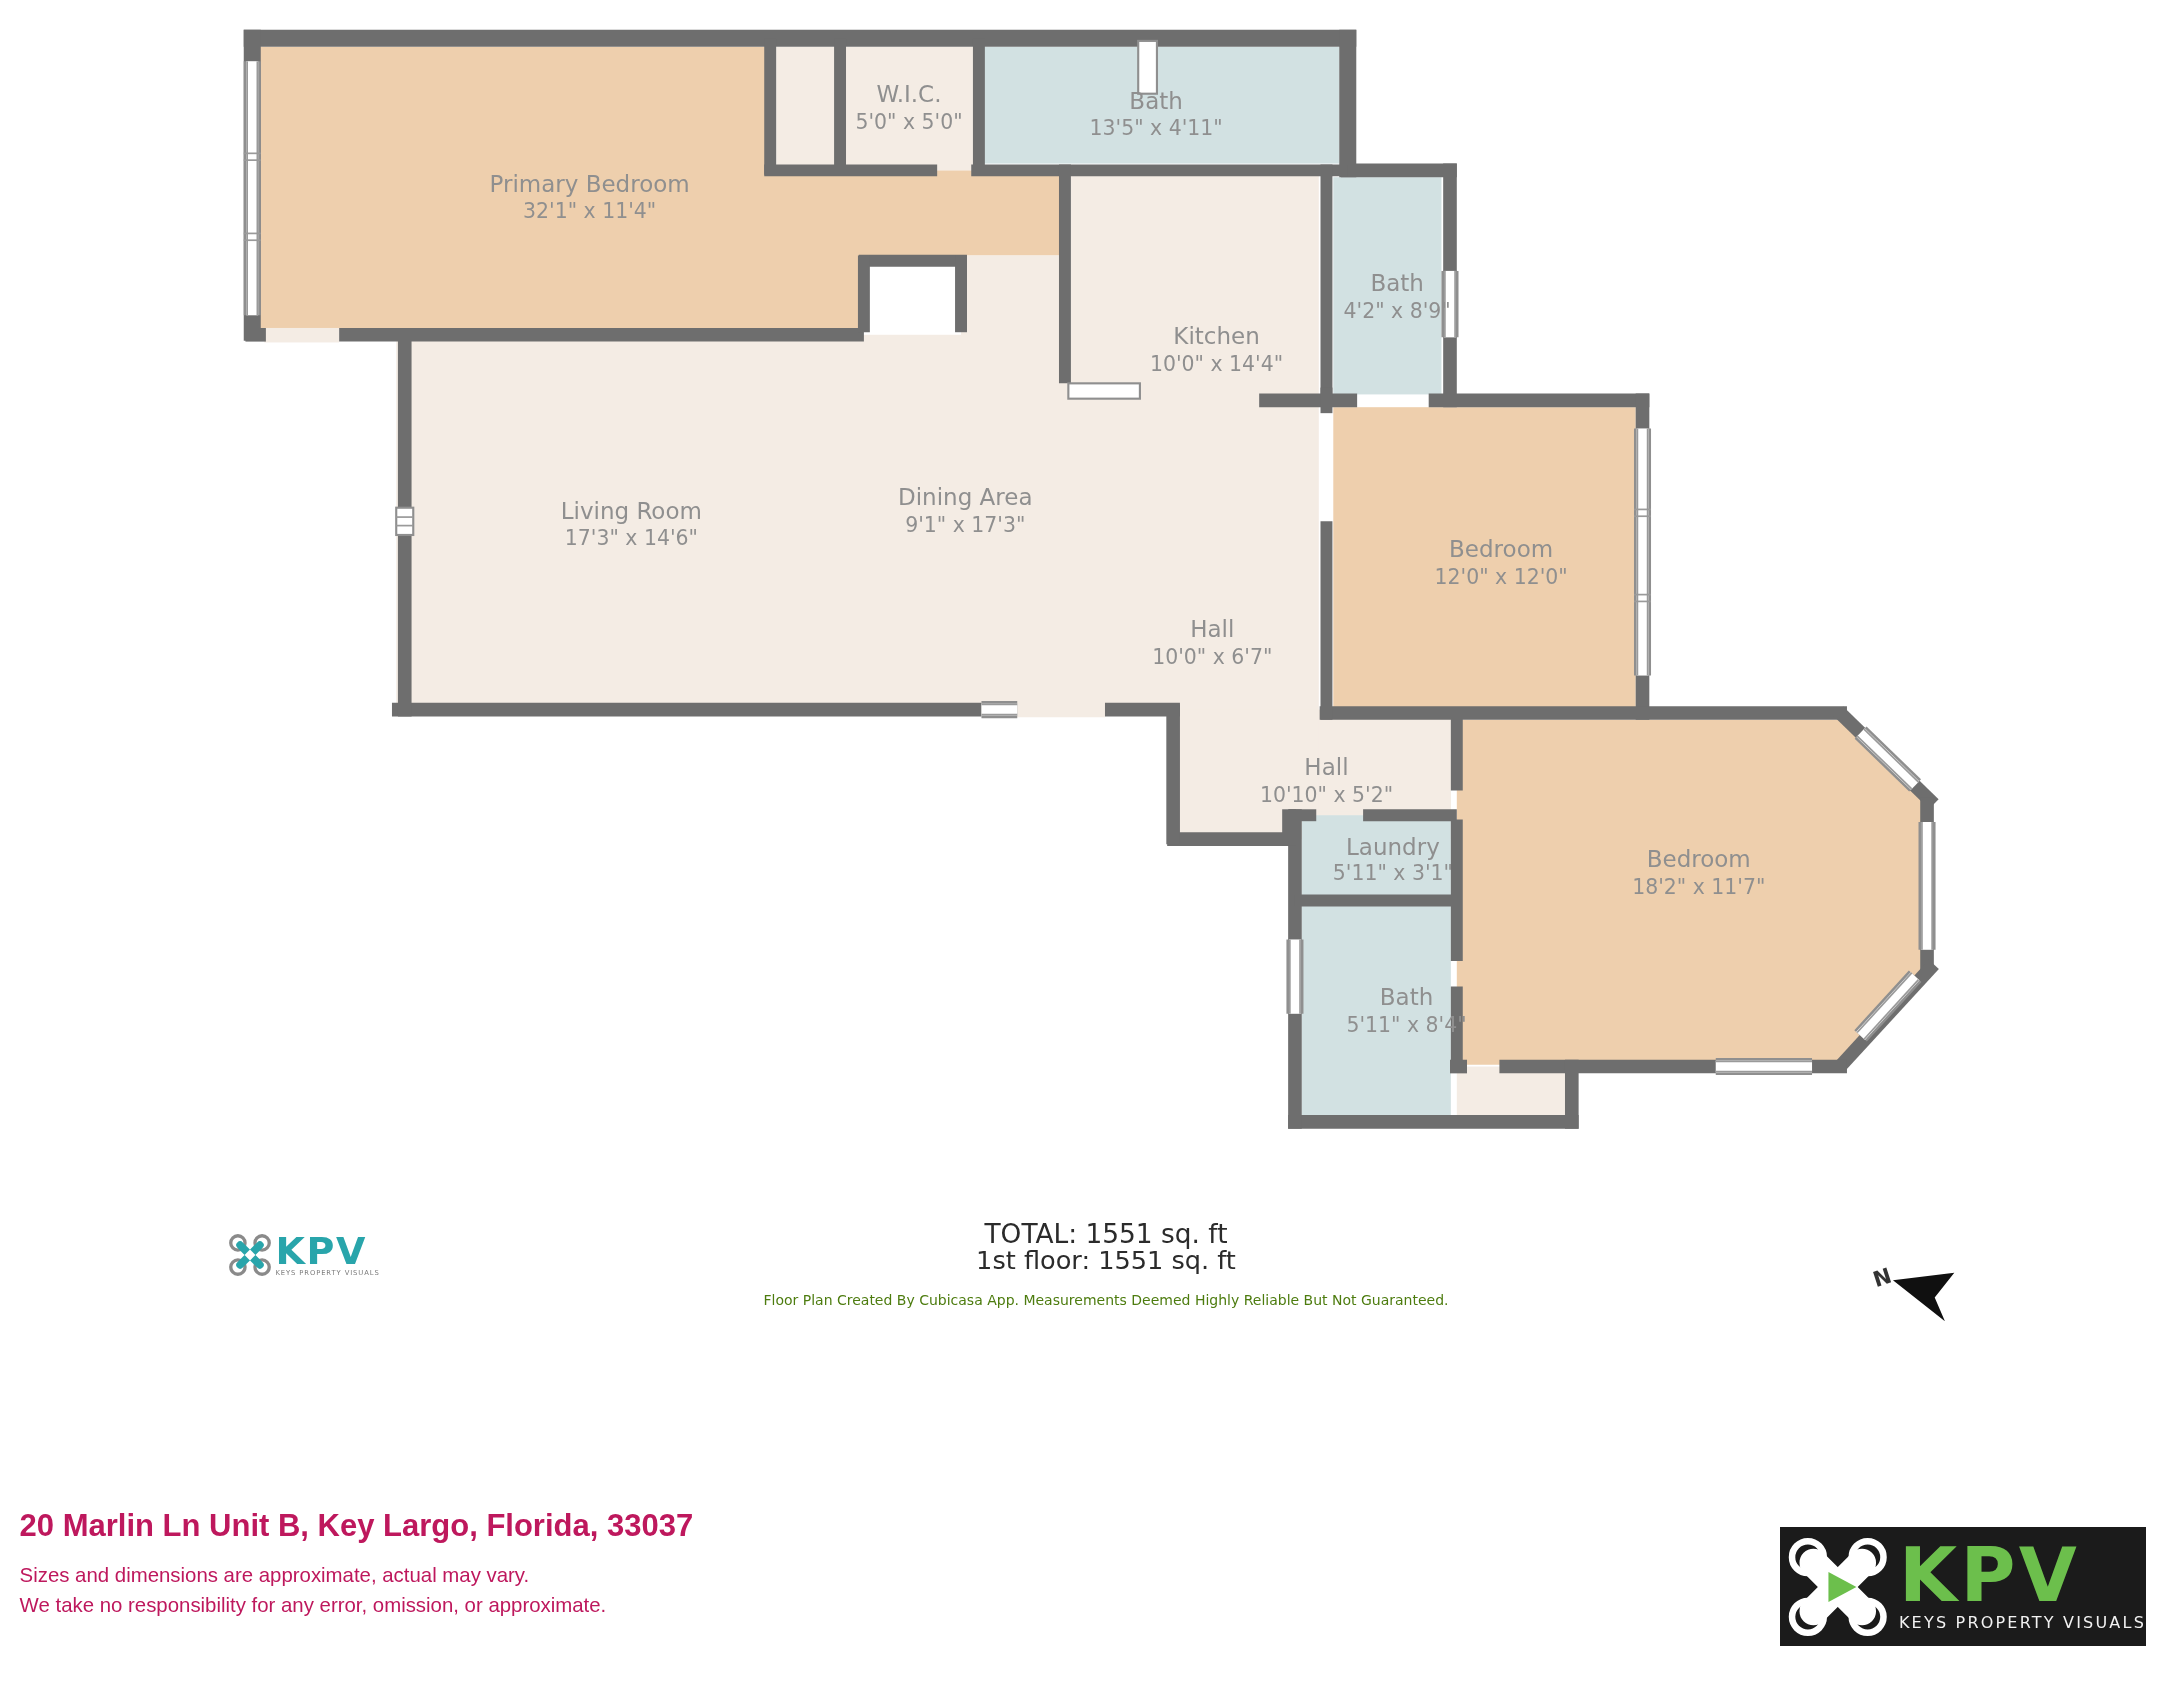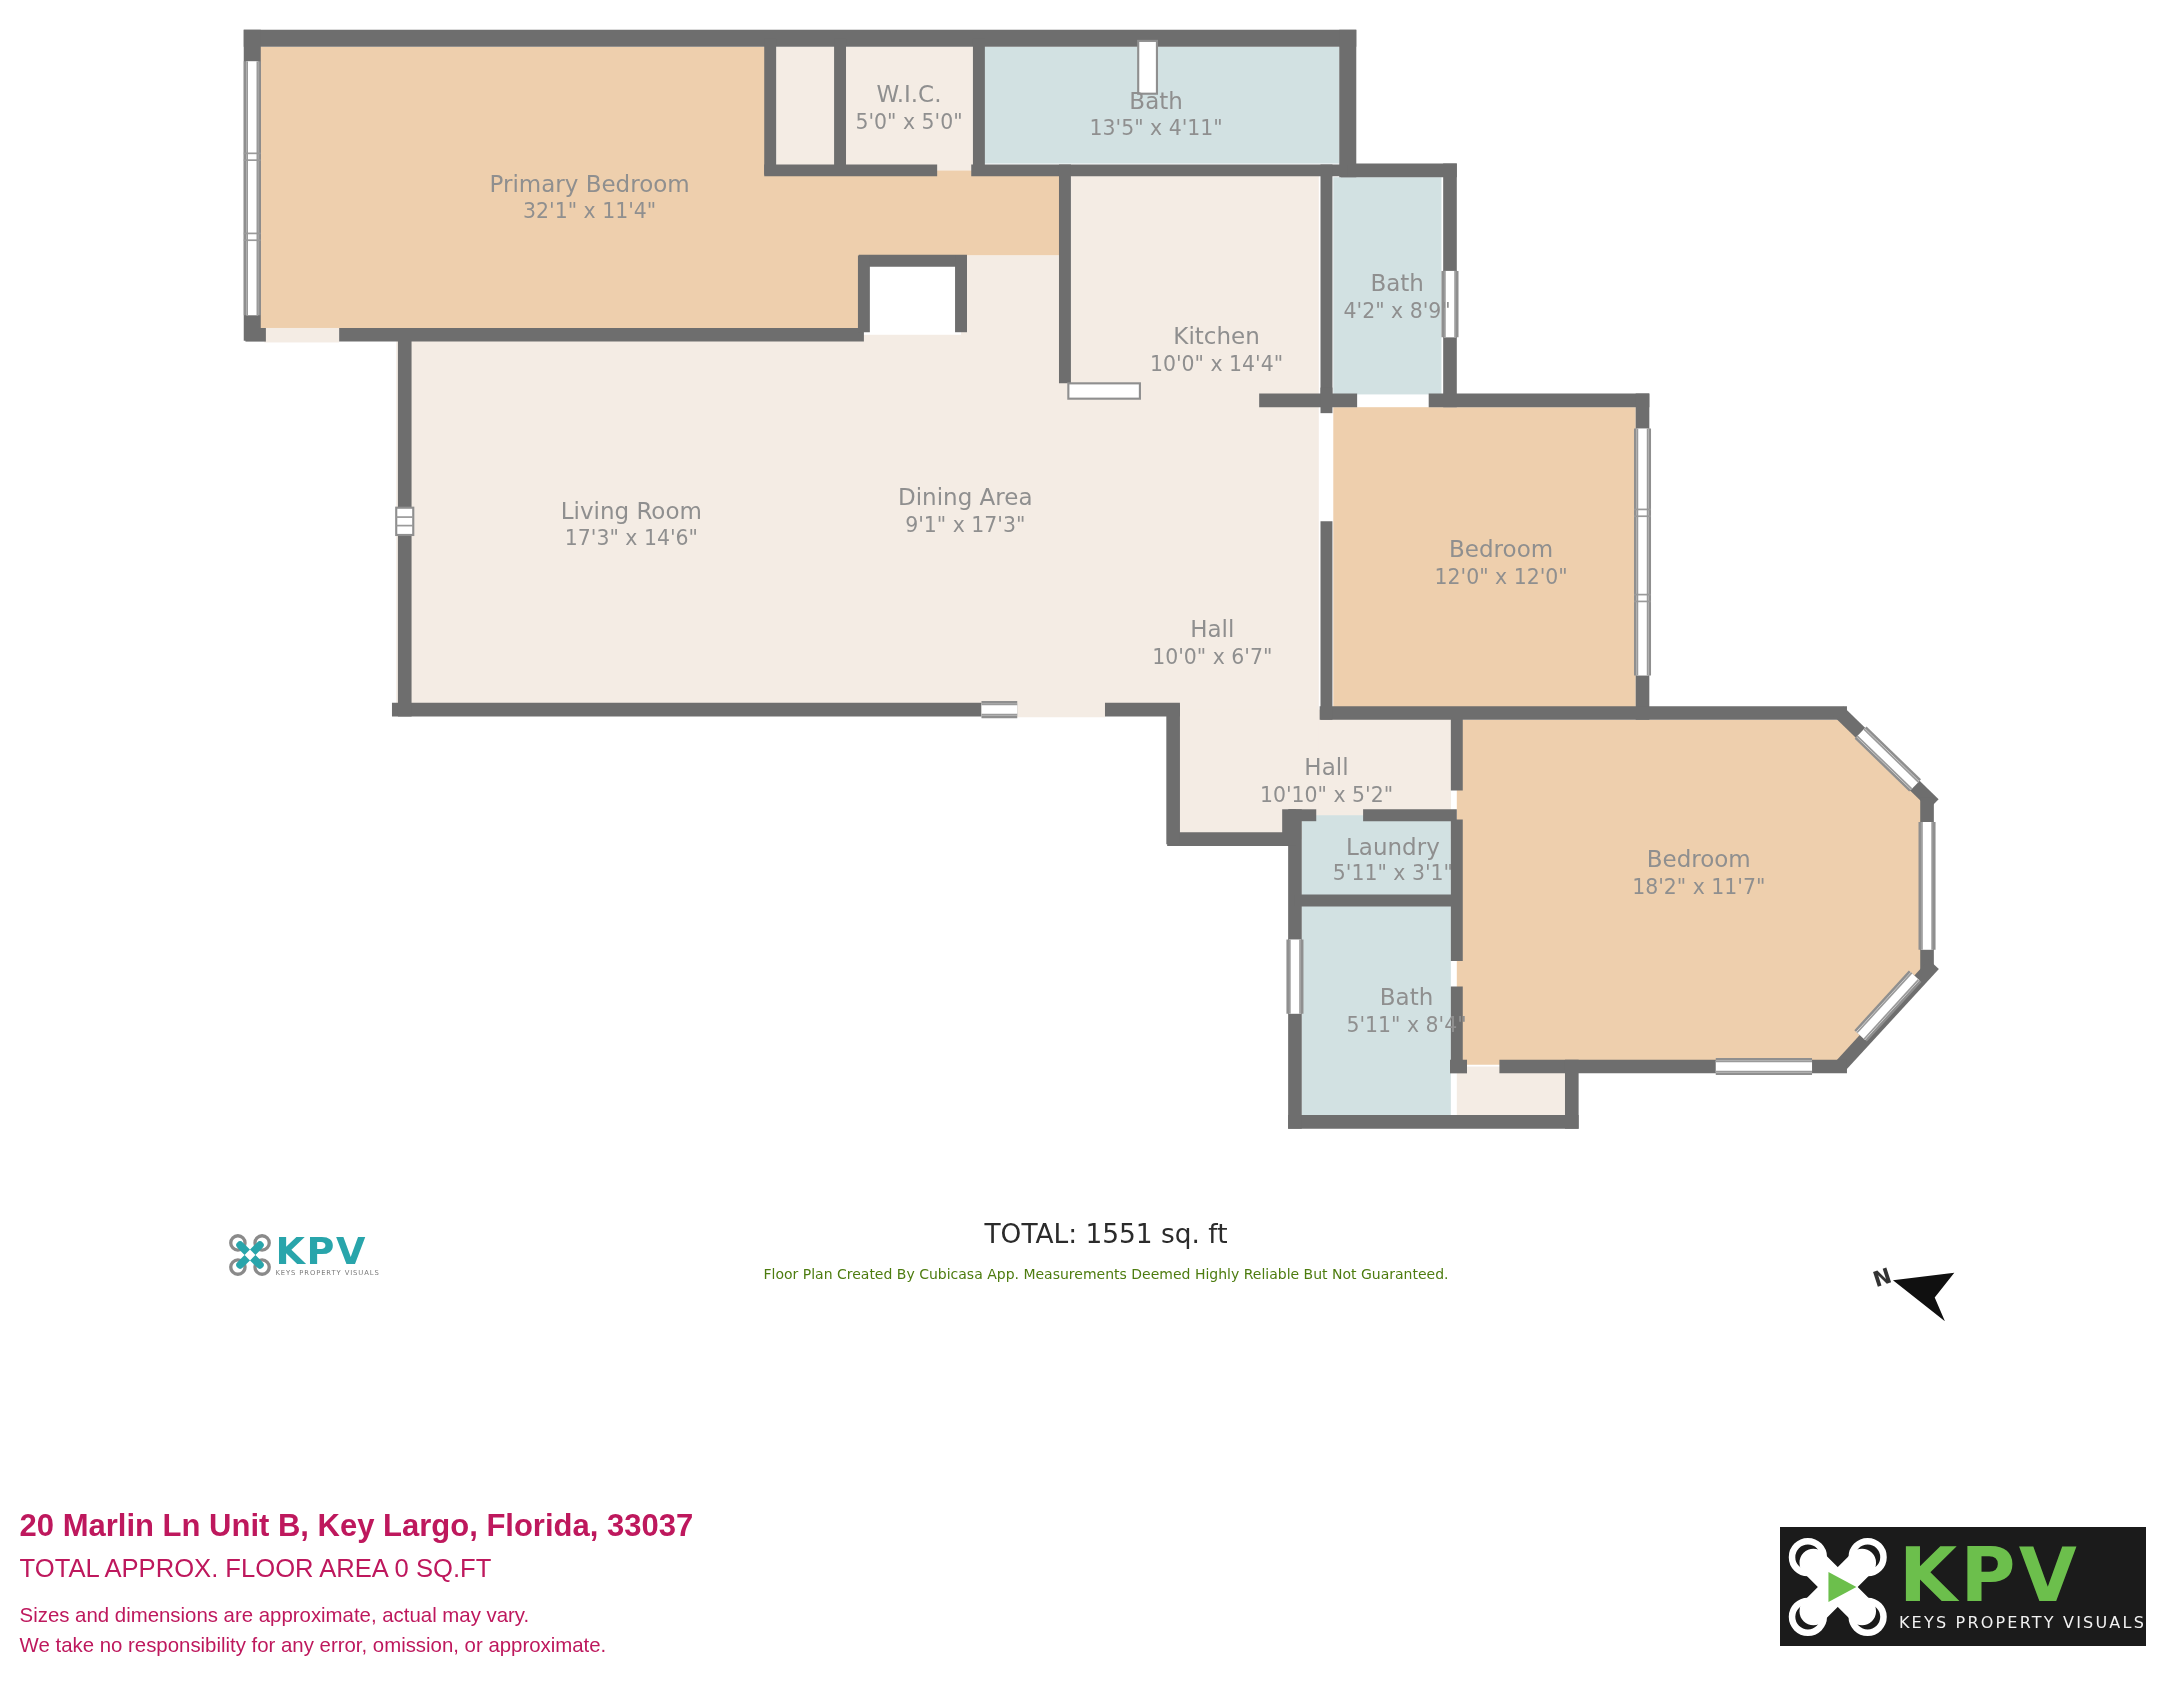--- a/index.html
+++ b/index.html
@@ -265,20 +265,21 @@
     </g>
 
     <g>
       <polygon points="2222,1503 2294,1494 2271,1523 2283,1551" fill="#101010"></polygon>
       <text x="2212" y="1508" font-size="25" font-weight="bold" fill="#333" transform="rotate(-18 2212 1508)" text-anchor="middle">N</text>
     </g>
   </svg>
 
   <div id="summary">
     <div class="tot">TOTAL: 1551 sq. ft</div>
+    <div class="fl">1st floor: 1551 sq. ft</div>
     <div class="note">Floor Plan Created By Cubicasa App. Measurements Deemed Highly Reliable But Not Guaranteed.</div>
   </div>
 
   <div id="small-logo">
     <svg width="44" height="44" viewBox="0 0 40 40">
       <circle cx="9" cy="9" r="6.5" fill="none" stroke="#8a8a8a" stroke-width="3"></circle>
       <circle cx="31" cy="9" r="6.5" fill="none" stroke="#8a8a8a" stroke-width="3"></circle>
       <circle cx="9" cy="31" r="6.5" fill="none" stroke="#8a8a8a" stroke-width="3"></circle>
       <circle cx="31" cy="31" r="6.5" fill="none" stroke="#8a8a8a" stroke-width="3"></circle>
       <line x1="11" y1="11" x2="29" y2="29" stroke="#29a5ab" stroke-width="7" stroke-linecap="round"></line>
@@ -286,21 +287,20 @@
       <rect x="16.5" y="16.5" width="7" height="7" fill="#ffffff" transform="rotate(45 20 20)"></rect>
     </svg>
     <div class="txtcol">
       <div class="kpv">KPV</div>
       <div class="tag">KEYS PROPERTY VISUALS</div>
     </div>
   </div>
 
   <div id="footer">
     <div class="addr">20 Marlin Ln Unit B, Key Largo, Florida, 33037</div>
-    <div class="area">TOTAL APPROX. FLOOR AREA 0 SQ.FT</div>
     <div class="disc">
       <div>Sizes and dimensions are approximate, actual may vary.</div>
       <div>We take no responsibility for any error, omission, or approximate.</div>
     </div>
   </div>
 
   <div id="big-logo">
     <svg width="119" height="112" viewBox="0 0 120 120">
       <circle cx="28" cy="28" r="17" fill="none" stroke="#ffffff" stroke-width="7"></circle>
       <circle cx="92" cy="28" r="17" fill="none" stroke="#ffffff" stroke-width="7"></circle>

